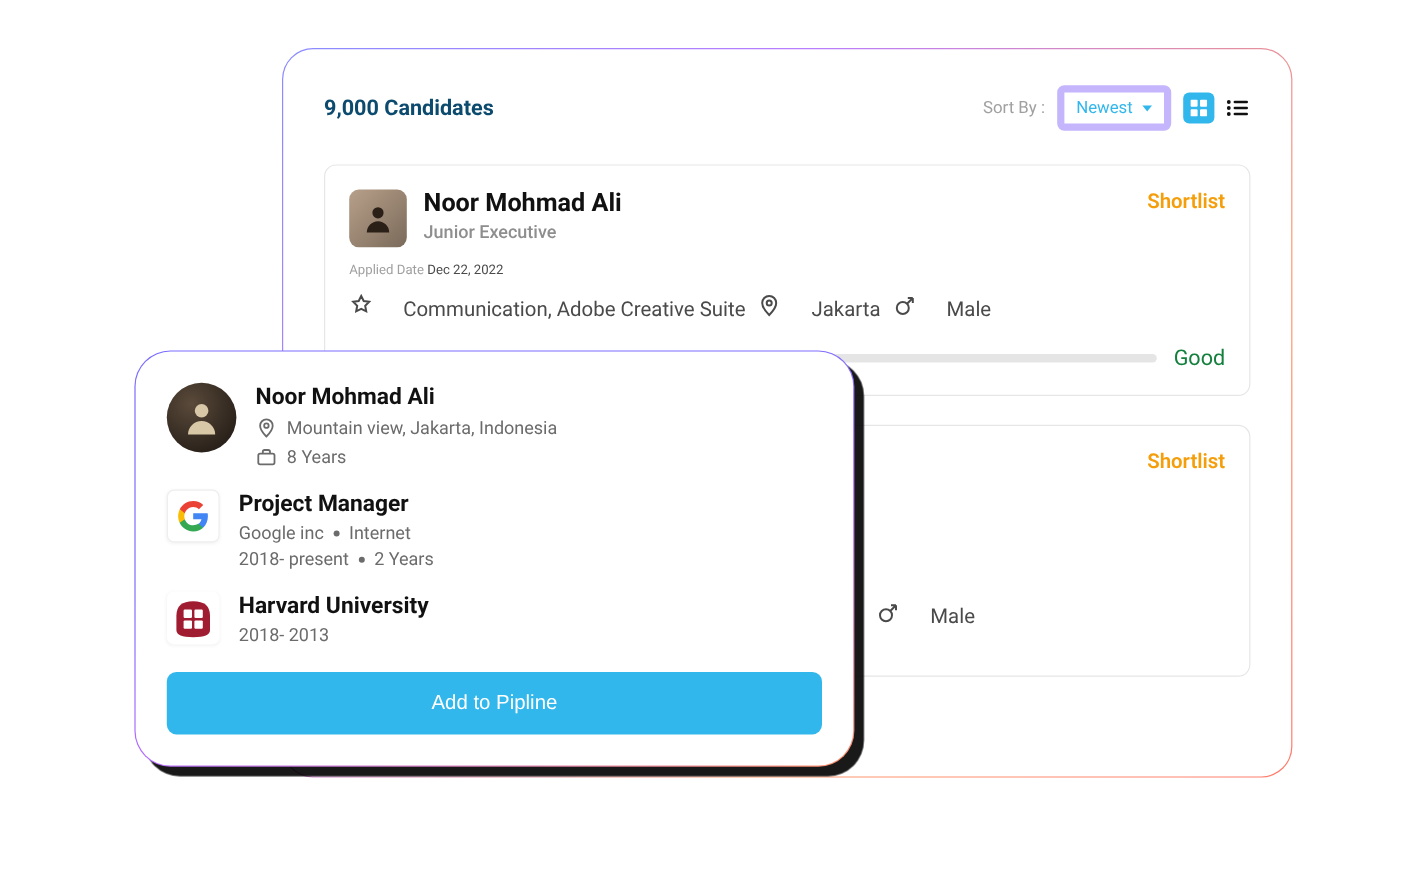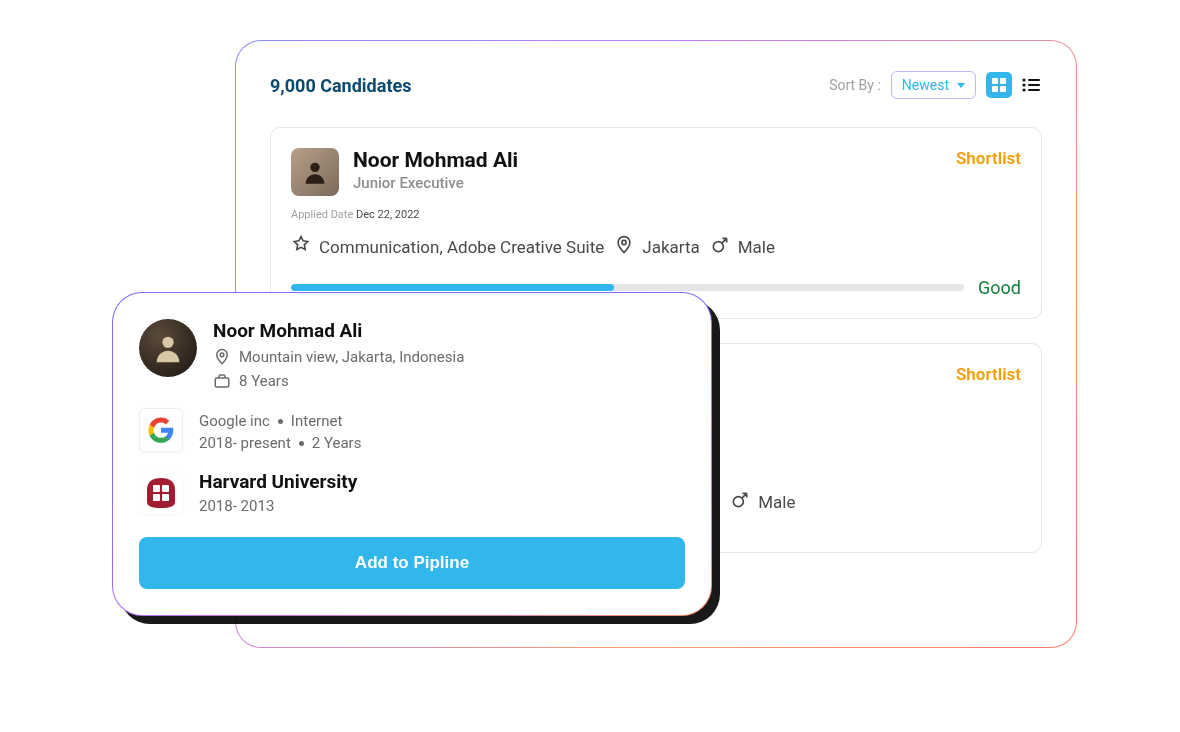--- a/index.html
+++ b/index.html
@@ -46,21 +46,21 @@
     gap: 10px;
   }
   .sortby-label {
     font-size: 14px;
     color: #a0a0a0;
   }
   .sort-select {
     display: flex;
     align-items: center;
     gap: 8px;
-    border: 1px solid #c4b5fd;
+    border: 6px solid #c4b5fd;
     color: #32b7ec;
     border-radius: 6px;
     padding: 5px 10px;
     font-size: 14px;
     cursor: pointer;
   }
   .chev {
     display:inline-block;
     width:0;height:0;
     border-left:4px solid transparent;
@@ -144,21 +144,21 @@
   .applied-row .val { color:#4a4a4a; }
   .meta-row {
     display:flex;
     align-items:center;
     gap:10px;
     margin-top:14px;
     font-size:17px;
     color:#4a4a4a;
     flex-wrap:wrap;
   }
-  .meta-item { display:flex; align-items:center; gap:8px; }
+  .meta-item { display:flex; align-items:center; gap:25px; }
   .progress-wrap {
     margin-top:18px;
     display:flex;
     align-items:center;
     gap:14px;
   }
   .progress {
     flex:1;
     height:7px;
     background:#e5e5e5;
@@ -226,21 +226,21 @@
 
   .add-btn {
     margin-top:22px;
     width:100%;
     background:#32b7ec;
     color:#fff;
     border:none;
     border-radius:8px;
     padding:16px;
     font-size:17px;
-    font-weight:700;
+    font-weight:400;
     cursor:pointer;
   }
 </style>
 </head>
 <body>
 
 <div class="outer-frame">
   <div class="outer-frame-inner">
 
     <div class="header-row">
@@ -394,20 +394,21 @@
     <div class="section">
       <div class="logo-sq">
         <svg width="28" height="28" viewBox="0 0 48 48">
             <path fill="#4285F4" d="M45 24.5c0-1.6-.1-3.1-.4-4.5H24v8.5h11.8c-.5 2.7-2 5-4.3 6.6v5.5h7C42.6 36.8 45 31.1 45 24.5z"></path>
             <path fill="#34A853" d="M24 46c5.8 0 10.7-1.9 14.3-5.3l-7-5.5c-1.9 1.3-4.4 2.1-7.3 2.1-5.6 0-10.3-3.8-12-8.8H4.8v5.6C8.3 41.3 15.6 46 24 46z"></path>
             <path fill="#FBBC05" d="M12 28.5c-.4-1.3-.7-2.7-.7-4.2s.2-2.9.7-4.2v-5.6H4.8C3.3 17.7 2.5 21 2.5 24.3s.8 6.6 2.3 9.5L12 28.5z"></path>
             <path fill="#EA4335" d="M24 11.2c3.2 0 6 1.1 8.2 3.2l6.2-6.2C34.7 4.6 29.8 2.5 24 2.5 15.6 2.5 8.3 7.2 4.8 14.5l7.2 5.6c1.7-5 6.4-8.9 12-8.9z"></path>
           </svg>
       </div>
       <div>
+        <div class="sec-title">Project Manager</div>
         <div class="sec-sub">
           <span>Google inc</span>
           <span class="dot"></span>
           <span>Internet</span>
         </div>
         <div class="sec-sub">
           <span>2018- present</span>
           <span class="dot"></span>
           <span>2 Years</span>
         </div>

